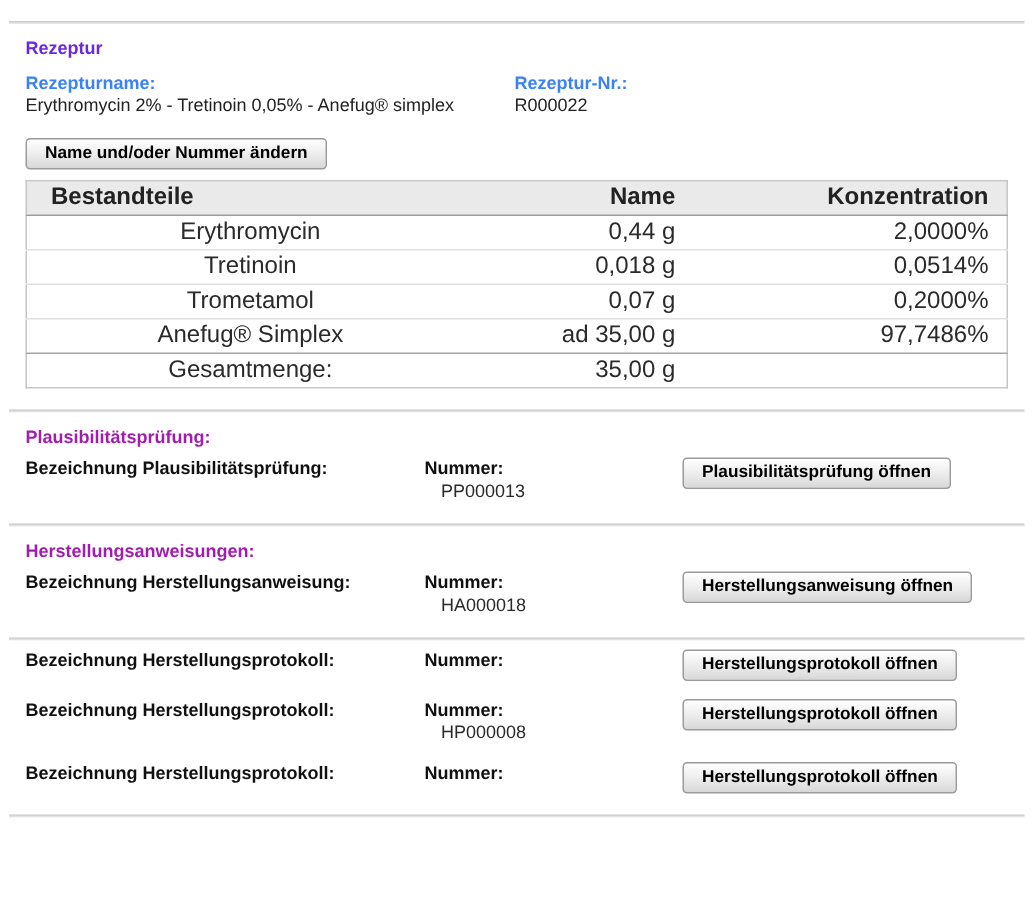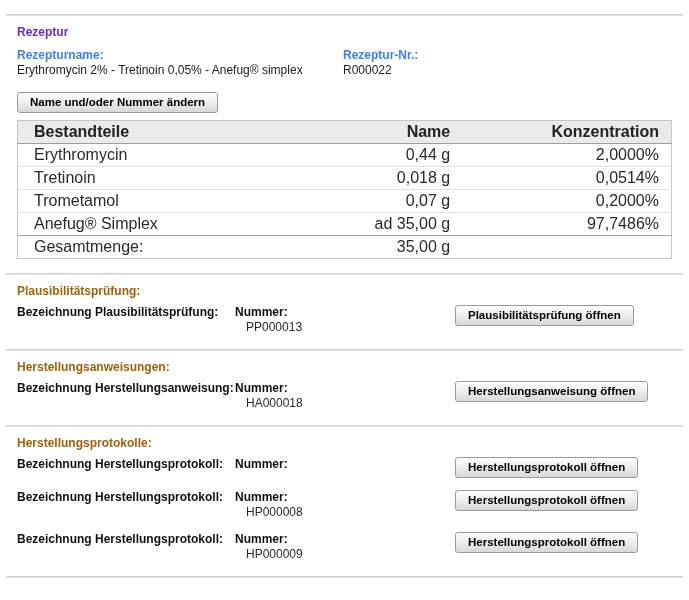--- a/index.html
+++ b/index.html
@@ -36,28 +36,28 @@
     width:100%; border-collapse:collapse; margin-top:7px;
     border:1px solid #c6c6c6; font-size:16px; line-height:14px;
   }
   table.ing col.c1 { width:45%; }
   table.ing col.c2 { width:23%; }
   table.ing col.c3 { width:32%; }
   table.ing th {
     background:#eaeaea; text-align:left; font-weight:bold; color:#222;
     padding:4px 12px 4px 16px; border-bottom:1px solid #9e9e9e;
   }
-  table.ing td { padding:4px 12px 4px 16px; color:#2a2a2a; }
+  table.ing td { padding:4px 12px 4px 16px; color:#2a2a2a;text-align:center; }
   table.ing th.num, table.ing td.num { text-align:right; }
   table.ing tbody tr + tr td { border-top:1px solid #e1e1e1; }
   table.ing tbody tr.total td { border-top:1px solid #a5a5a5; }
-  .sec-heading { font-weight:bold; color:#a16207; margin:9px 0 6px; }
+  .sec-heading { font-weight:bold; color:#a21caf; margin:9px 0 6px; }
   .sec-row {
     display:grid; grid-template-columns:218px 1fr 217px;
-    margin:6px 0 12px; align-items:start;
+    margin:6px 0 12px; align-items:start;gap:48px;
   }
   .sec-label, .num-label { font-weight:bold; color:#111; }
   .num-value { color:#2a2a2a;margin-left:11px; }
 </style>
 </head>
 <body>
 
 <div class="rule top"></div>
 
 <div class="pad">
@@ -139,39 +139,37 @@
         <div class="sec-label">Bezeichnung Herstellungsanweisung:</div>
         <div>
           <div class="num-label">Nummer:</div>
           <div class="num-value">HA000018</div>
         </div>
         <div><button class="btn" type="button">Herstellungsanweisung öffnen</button></div>
       </div>
     </div>
     <div class="rule sec-rule"></div>
     <div class="pad">
-      <div class="sec-heading">Herstellungsprotokolle:</div>
       <div class="sec-row">
         <div class="sec-label">Bezeichnung Herstellungsprotokoll:</div>
         <div>
           <div class="num-label">Nummer:</div>
         </div>
         <div><button class="btn" type="button">Herstellungsprotokoll öffnen</button></div>
       </div>
       <div class="sec-row">
         <div class="sec-label">Bezeichnung Herstellungsprotokoll:</div>
         <div>
           <div class="num-label">Nummer:</div>
           <div class="num-value">HP000008</div>
         </div>
         <div><button class="btn" type="button">Herstellungsprotokoll öffnen</button></div>
       </div>
       <div class="sec-row">
         <div class="sec-label">Bezeichnung Herstellungsprotokoll:</div>
         <div>
           <div class="num-label">Nummer:</div>
-          <div class="num-value">HP000009</div>
         </div>
         <div><button class="btn" type="button">Herstellungsprotokoll öffnen</button></div>
       </div>
     </div>
     <div class="rule sec-rule"></div>
   </div>
 
 </body></html>

